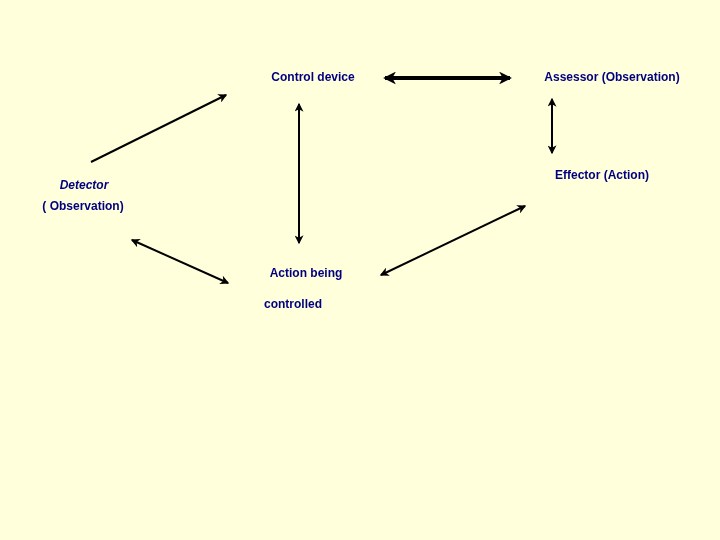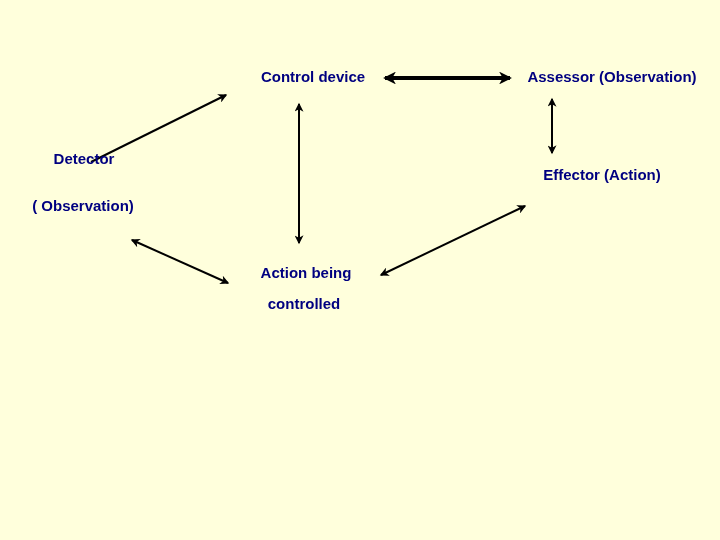--- a/index.html
+++ b/index.html
@@ -22,21 +22,21 @@
     position: absolute;
     left: 0;
     top: 0;
     width: 720px;
     height: 540px;
   }
   .label {
     position: absolute;
     transform: translateX(-50%);
     white-space: nowrap;
-    font-size: 15px;
+    font-size: 12px;
     font-weight: bold;
     line-height: 18px;
     color: #000080;
     text-align: center;
   }
 </style>
 </head>
 <body>
 
 <div class="slide">
@@ -61,23 +61,23 @@
 
     <line x1="132" y1="240" x2="228" y2="283" stroke="#000000" stroke-width="2" marker-start="url(#ah-thin)" marker-end="url(#ah-thin)"></line>
 
     <line x1="381" y1="275" x2="525" y2="206" stroke="#000000" stroke-width="2" marker-start="url(#ah-thin)" marker-end="url(#ah-thin)"></line>
   </svg>
 
   <div class="label" style="left:313px; top:68px;">Control device</div>
 
   <div class="label" style="left:612px; top:68px;">Assessor (Observation)</div>
 
-  <div class="label" style="left:84px; top:150px;">Detector</div>
+  <div class="label" style="left:84px; top:176px;font-style:italic;">Detector</div>
 
   <div class="label" style="left:602px; top:166px;">Effector (Action)</div>
 
   <div class="label" style="left:83px; top:197px;">( Observation)</div>
 
   <div class="label" style="left:306px; top:264px;">Action being</div>
 
-  <div class="label" style="left:304px; top:295px;">controlled</div>
+  <div class="label" style="left:293px; top:295px;">controlled</div>
 
 </div>
 
 </body></html>

